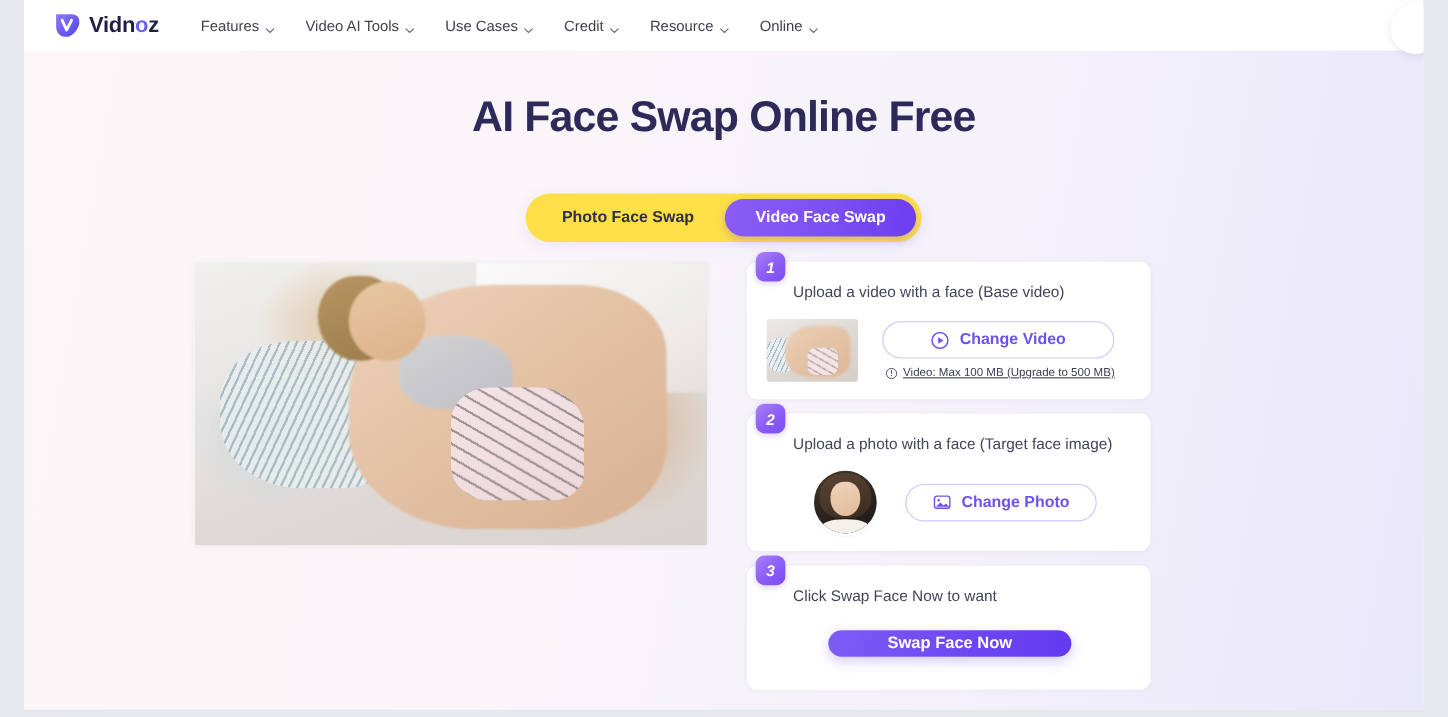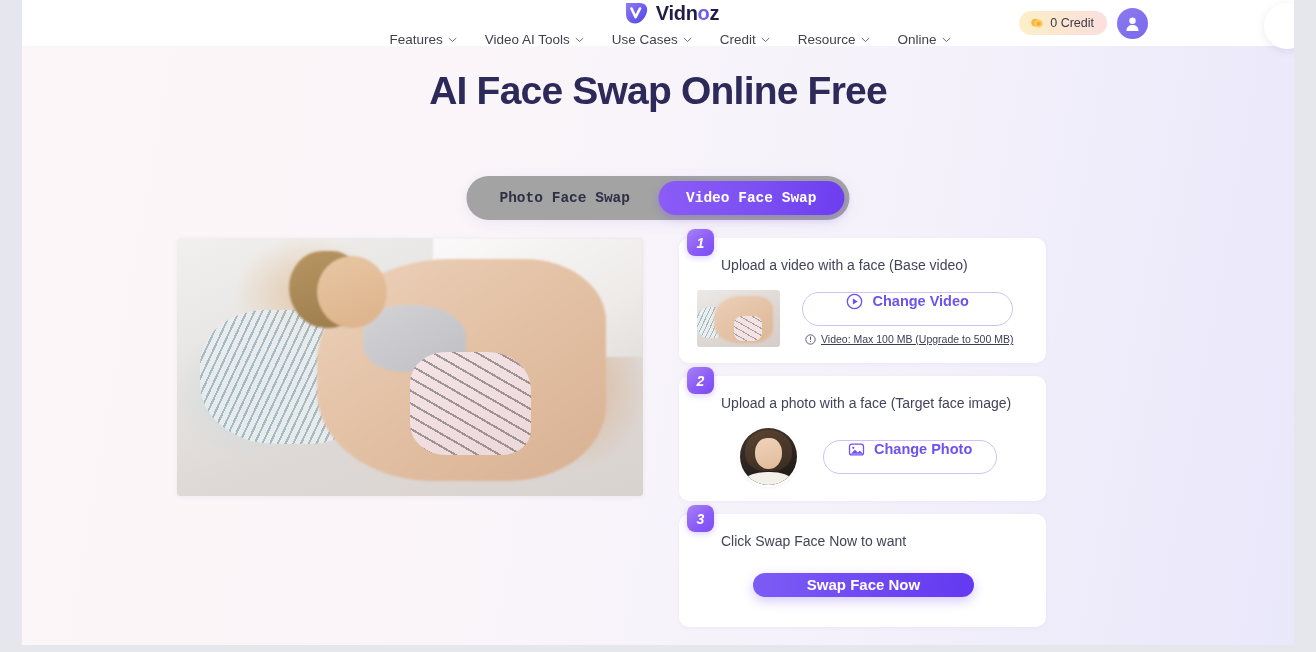--- a/index.html
+++ b/index.html
@@ -21,33 +21,32 @@
   .page-bg {
     position: absolute; inset: 0;
     background: linear-gradient(100deg, #fdf6f8 0%, #faf5f9 38%, #f4f1fb 68%, #e9e7fa 100%);
   }
 
   
   .header {
     position: absolute; left: 0; top: 0; width: 1272px; height: 46px;
     background: #ffffff; display: flex; align-items: center;
     z-index: 30;
-    flex-direction: column;
   }
   .logo-wrap { display: flex; align-items: center; margin-left: 26px; gap: 7px; }
   .logo-mark { width: 26px; height: 26px; display:block; }
   .logo-text {
     font-size: 20px; font-weight: bold; color: #1f1f46; letter-spacing: -0.3px;
     font-family: "Liberation Sans", sans-serif;
   }
   .logo-text .o-accent { color: #6d5ef0; }
 
   .nav { display: flex; align-items: center; margin-left: 24px; gap: 0px; }
   .nav-item {
-    display: flex; align-items: center; gap: 5px;
+    display: flex; align-items: flex-end; gap: 5px;
     font-size: 13.5px; color: #41414d; padding: 6px 14px; cursor: pointer;
     white-space: nowrap;
   }
   .chev { width: 9px; height: 6px; display: inline-block; }
 
   .header-right {
     position: absolute; right: 146px; top: 0; height: 46px;
     display: flex; align-items: center; gap: 10px;
   }
   .credit-pill {
@@ -69,33 +68,32 @@
     position: absolute; right: -16px; top: 3px; width: 46px; height: 46px;
     border-radius: 50%; background: #ffffff;
     box-shadow: 0 2px 8px rgba(90,80,140,0.13);
     z-index: 40;
   }
 
   
   .hero { position: absolute; left: 0; top: 46px; width: 1272px; text-align: center; }
   .hero h1 {
     font-size: 39px; font-weight: bold; color: #2d2a5a;
-    letter-spacing: -0.8px; margin-top: 24px; line-height: 1.1;
+    letter-spacing: -0.8px; margin-top: 40px; line-height: 1.1;
   }
   .hero p {
     font-size: 16.5px; color: #55556b; margin-top: 17px; font-weight: 400;
   }
 
   
   .tab-switch {
     position: absolute; left: 50%; transform: translateX(-50%); top: 176px;
-    background: #a3a3a3; border-radius: 26px; padding: 5px;
+    background: #fde047; border-radius: 26px; padding: 5px;
     display: flex; 
     box-shadow: 0 3px 14px rgba(120,100,200,0.10);
-    font-family: Liberation Mono, monospace;
   }
   .tab {
     font-size: 14.5px; font-weight: bold; padding: 9px 28px;
     border-radius: 22px; cursor: pointer; white-space: nowrap;
     color: #2f2f46;
   }
   .tab.active {
     background: linear-gradient(95deg, #8b5cf6 0%, #7b4ff2 55%, #6d3df0 100%);
     color: #ffffff;
     box-shadow: 0 3px 9px rgba(115,70,240,0.30);
@@ -232,21 +230,21 @@
     filter: blur(0.4px);
   }
   .face-thumb .ft-shoulders {
     position: absolute; left: 10%; top: 76%; width: 80%; height: 30%;
     border-radius: 46% 46% 0 0;
     background: #f3efe9;
     filter: blur(0.6px);
   }
 
   .ghost-btn {
-    display: flex; align-items: flex-start; justify-content: center; gap: 9px;
+    display: flex; align-items: center; justify-content: center; gap: 9px;
     border: 1.4px solid #cfc2f7; border-radius: 20px;
     height: 34px; padding: 0 24px; cursor: pointer; background: #ffffff;
     color: #6d52ef; font-size: 14.5px; font-weight: bold; white-space: nowrap;
   }
   .ghost-btn svg { width: 17px; height: 17px; flex: 0 0 auto; }
 
   .change-video-col { margin-left: 22px; display: flex; flex-direction: column; gap: 7px; }
   .limit-note {
     display: flex; align-items: center; gap: 5px;
     font-size: 10.5px; color: #3c3c55; padding-left: 3px;
@@ -337,36 +335,20 @@
             </svg>
         </div>
         <div class="nav-item">
           <span>Online</span>
           <svg class="chev" viewBox="0 0 10 7">
               <path d="M1 1.5 L5 5.3 L9 1.5" fill="none" stroke="#62626e" stroke-width="1.1" stroke-linecap="round"></path>
             </svg>
         </div>
       </div>
 
-      <div class="header-right">
-        <div class="credit-pill">
-          <svg class="coin-icon" viewBox="0 0 14 14">
-            <ellipse cx="5.4" cy="6.6" rx="4.1" ry="3.9" fill="#f7b93f"></ellipse>
-            <ellipse cx="8.6" cy="7.6" rx="4.1" ry="3.9" fill="#fbcf63"></ellipse>
-            <ellipse cx="8.6" cy="7.6" rx="2.3" ry="2.2" fill="#f3ab33"></ellipse>
-          </svg>
-          <span>0 Credit</span>
-        </div>
-        <div class="avatar">
-          <svg viewBox="0 0 18 18">
-            <circle cx="9" cy="6" r="3.4" fill="#ffffff"></circle>
-            <path d="M2.6 17 C2.6 12.6 5.5 10.6 9 10.6 C12.5 10.6 15.4 12.6 15.4 17 Z" fill="#ffffff"></path>
-          </svg>
-        </div>
-      </div>
     </div>
 
     <div class="float-widget"></div>
 
     <div class="hero">
       <h1>AI Face Swap Online Free</h1>
     </div>
 
     <div class="tab-switch">
       <div class="tab">Photo Face Swap</div>

